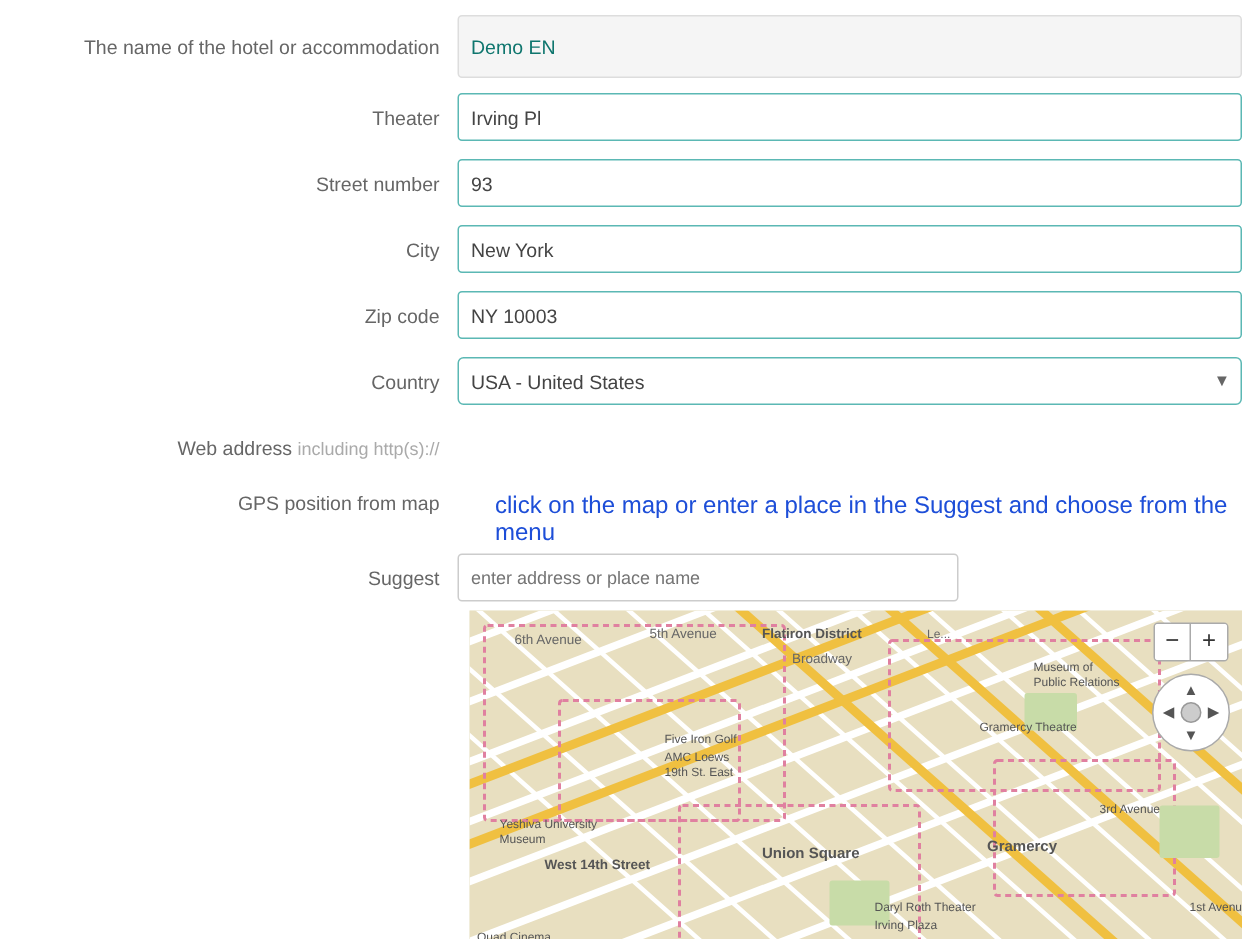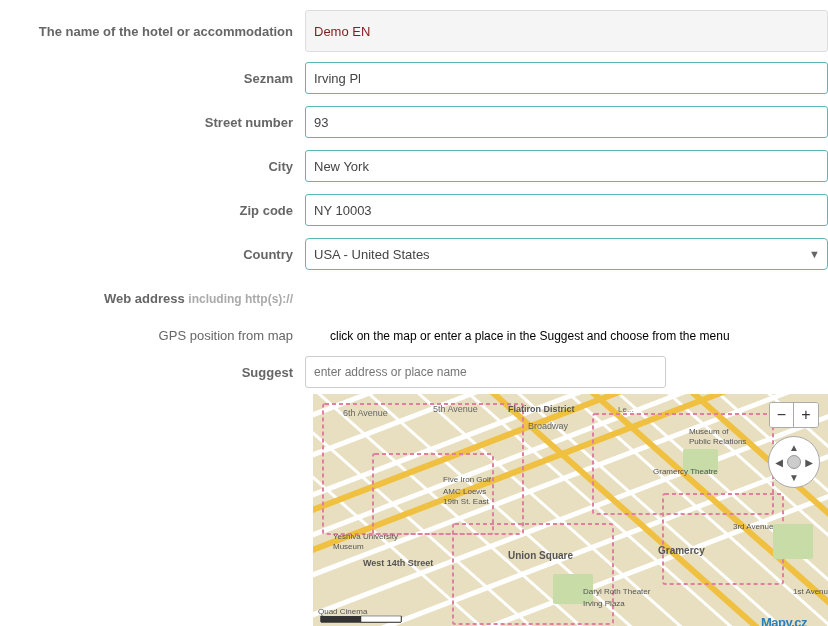--- a/index.html
+++ b/index.html
@@ -19,21 +19,20 @@
       margin-bottom: 8px;
       min-height: 36px;
     }
     .form-label {
       width: 305px;
       text-align: right;
       padding-right: 12px;
       color: #666;
       font-size: 13px;
       flex-shrink: 0;
-      font-weight: bold;
     }
     .form-label .sublabel {
       color: #aaa;
       font-size: 12px;
     }
     .form-input {
       flex: 1;
       height: 32px;
       border: 1.5px solid #5bb8b4;
       border-radius: 3px;
@@ -43,21 +42,21 @@
       outline: none;
       background: #fff;
     }
     .form-input-disabled {
       flex: 1;
       height: 32px;
       border: 1px solid #ddd;
       border-radius: 3px;
       padding: 20px 8px;
       font-size: 13px;
-      color: #7f1d1d;
+      color: #0f766e;
       background: #f5f5f5;
     }
     .form-select-wrapper {
       flex: 1;
       position: relative;
     }
     .form-select {
       width: 100%;
       height: 32px;
       border: 1.5px solid #5bb8b4;
@@ -90,31 +89,31 @@
       width: 305px;
       text-align: right;
       padding-right: 12px;
       color: #666;
       font-size: 13px;
       flex-shrink: 0;
       padding-top: 4px;
     }
     .gps-hint {
       flex: 1;
-      color: #000000;
-      font-size: 12px;
+      color: #1d4ed8;
+      font-size: 16px;
       padding-top: 5px;
     }
     .suggest-row {
       display: flex;
       align-items: center;
       margin-bottom: 6px;
     }
     .suggest-input {
-      width: 361px;
+      width: 334px;
       height: 32px;
       border: 1px solid #ccc;
       border-radius: 3px;
       padding: 4px 8px;
       font-size: 12px;
       color: #aaa;
       outline: none;
     }
     .map-area {
       display: flex;
@@ -219,21 +218,21 @@
 <body>
 
 <div class="form-container">
 
   <div class="form-row">
     <div class="form-label">The name of the hotel or accommodation</div>
     <input class="form-input-disabled" type="text" readonly="" value="Demo EN" style="">
   </div>
 
   <div class="form-row">
-    <div class="form-label">Seznam</div>
+    <div class="form-label">Theater</div>
     <input class="form-input" type="text" value="Irving Pl" style="">
   </div>
 
   <div class="form-row">
     <div class="form-label">Street number</div>
     <input class="form-input" type="text" value="93" style="">
   </div>
 
   <div class="form-row">
     <div class="form-label">City</div>

